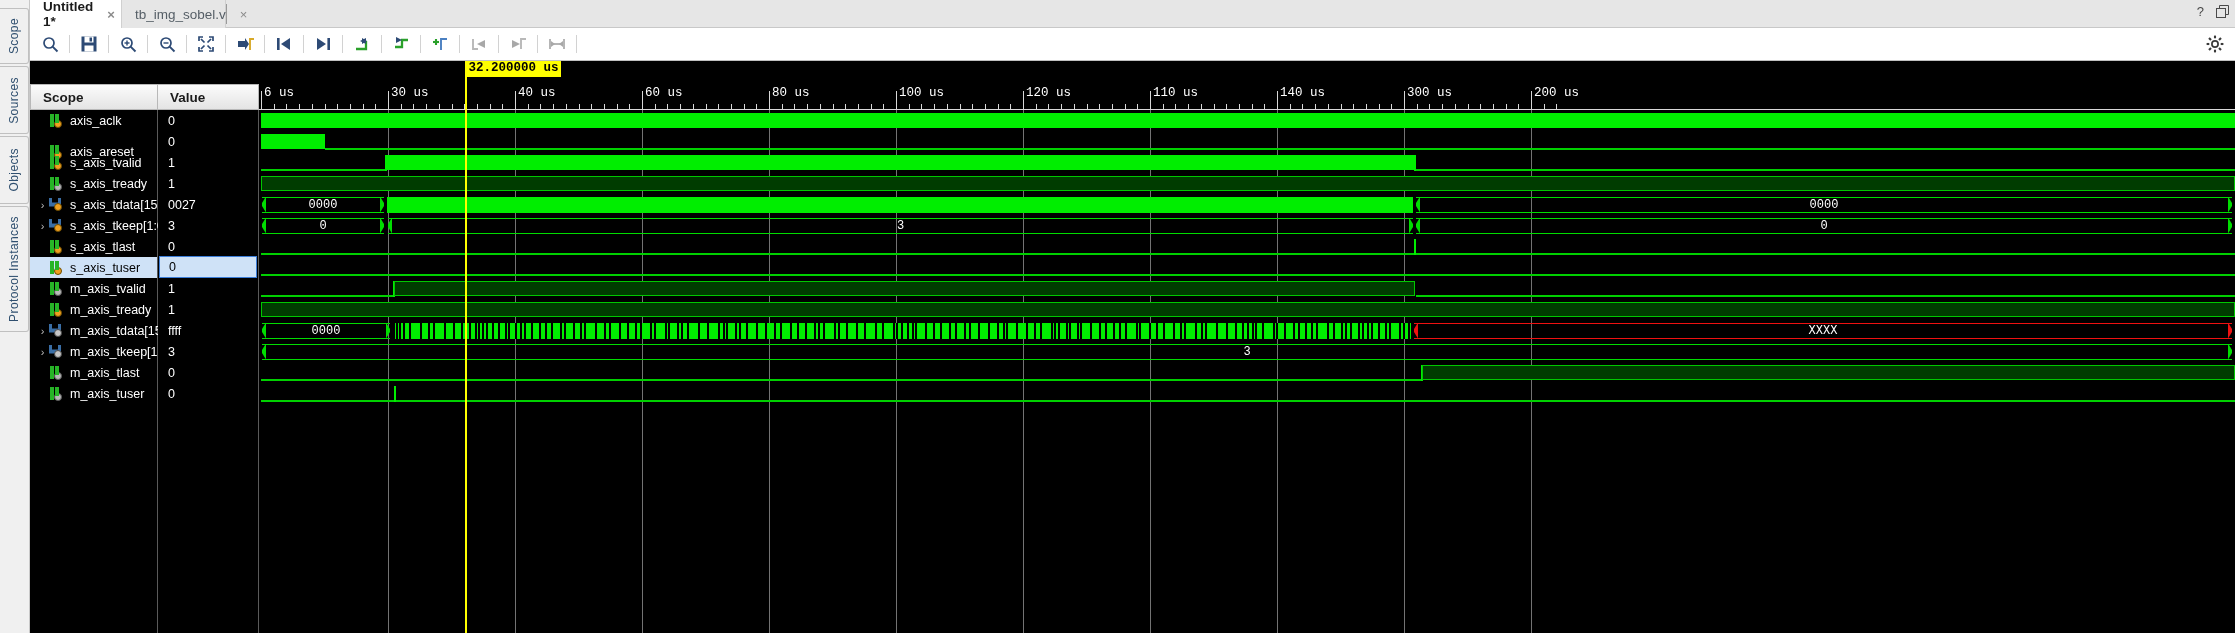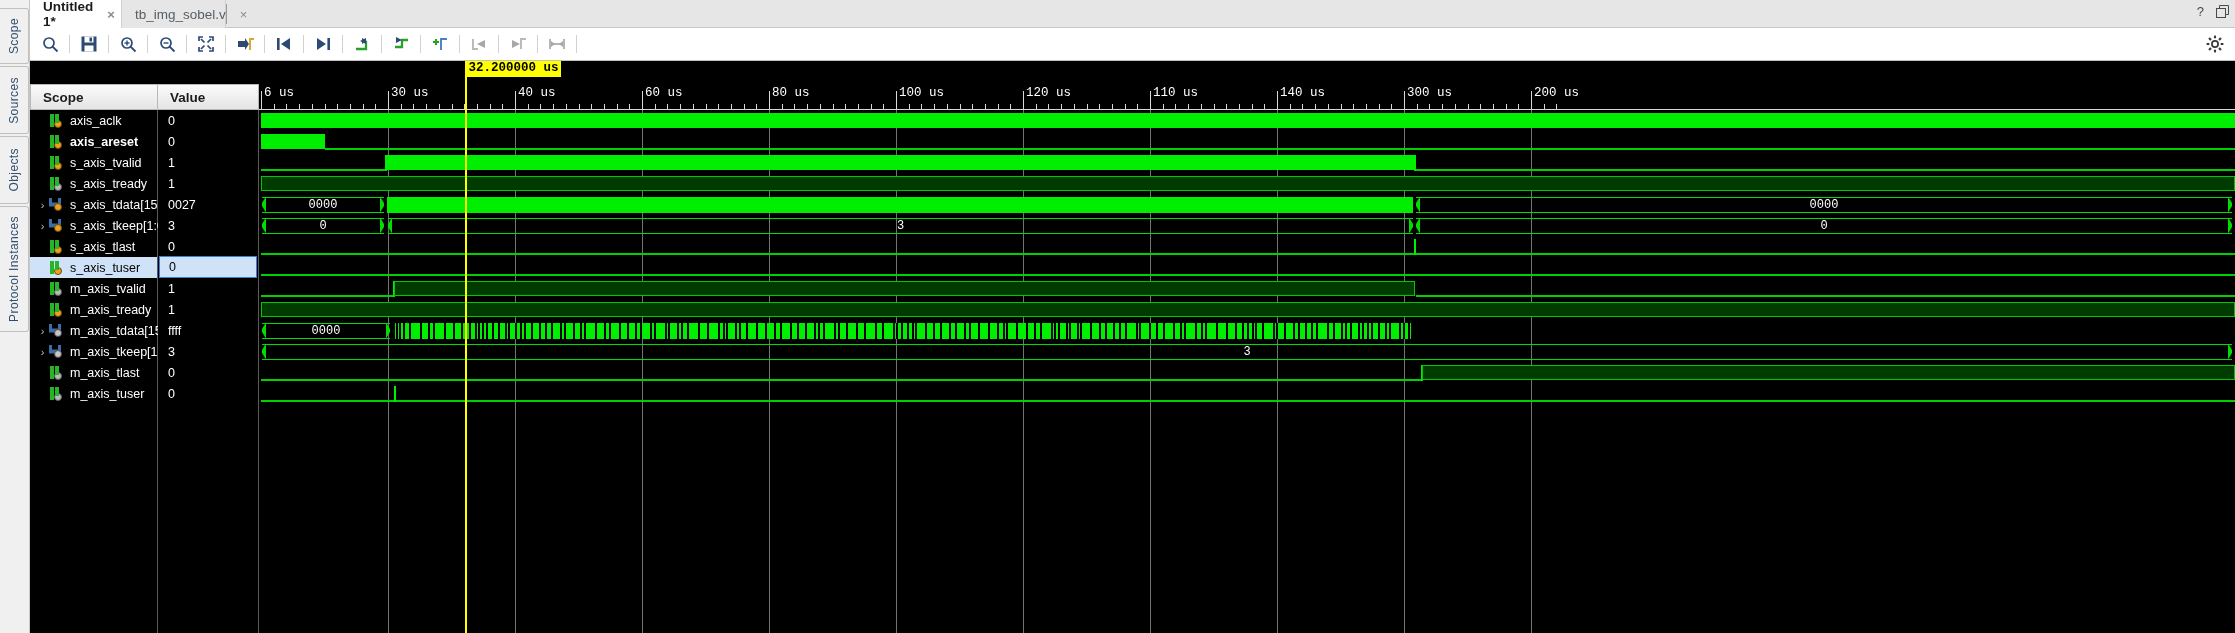--- a/index.html
+++ b/index.html
@@ -393,21 +393,21 @@
     </div>
 
     <div class="namepane">
       <div class="sigrow namerow" style="top:0px;">
         <span class="chev blank">›</span>
         <span class="sicon glyph-scalar">
             <i class="dot in"></i>
           </span>
         <span>axis_aclk</span>
       </div>
-      <div class="sigrow namerow" style="top:21px;font-weight:bold;">
+      <div class="sigrow namerow" style="top:31px;">
         <span class="chev blank">›</span>
         <span class="sicon glyph-scalar">
             <i class="dot in"></i>
           </span>
         <span>axis_areset</span>
       </div>
       <div class="sigrow namerow" style="top:42px;">
         <span class="chev blank">›</span>
         <span class="sicon glyph-scalar">
             <i class="dot in"></i>
@@ -897,20 +897,24 @@
               <i style="left: 969px;"></i>
               <i style="left: 974px;"></i>
               <i style="left: 978px;"></i>
               <i style="left: 985px;"></i>
               <i style="left: 992px;"></i>
               <i style="left: 996px;"></i>
               <i style="left: 1006px;"></i>
               <i style="left: 1010px;"></i>
               <i style="left: 1015px;"></i>
             </div>
+          <div class="bus red" style="left:1155px;right:3px;">
+            <i class="cap-l"></i><i class="cap-r"></i>
+            <span>XXXX</span>
+          </div>
         </div>
 
         <div class="wrow" style="top:231px;">
           <div class="bus" style="left:3px;right:3px;">
             <i class="cap-l"></i><i class="cap-r"></i>
             <span>3</span>
           </div>
         </div>
 
         <div class="wrow" style="top:252px;">

